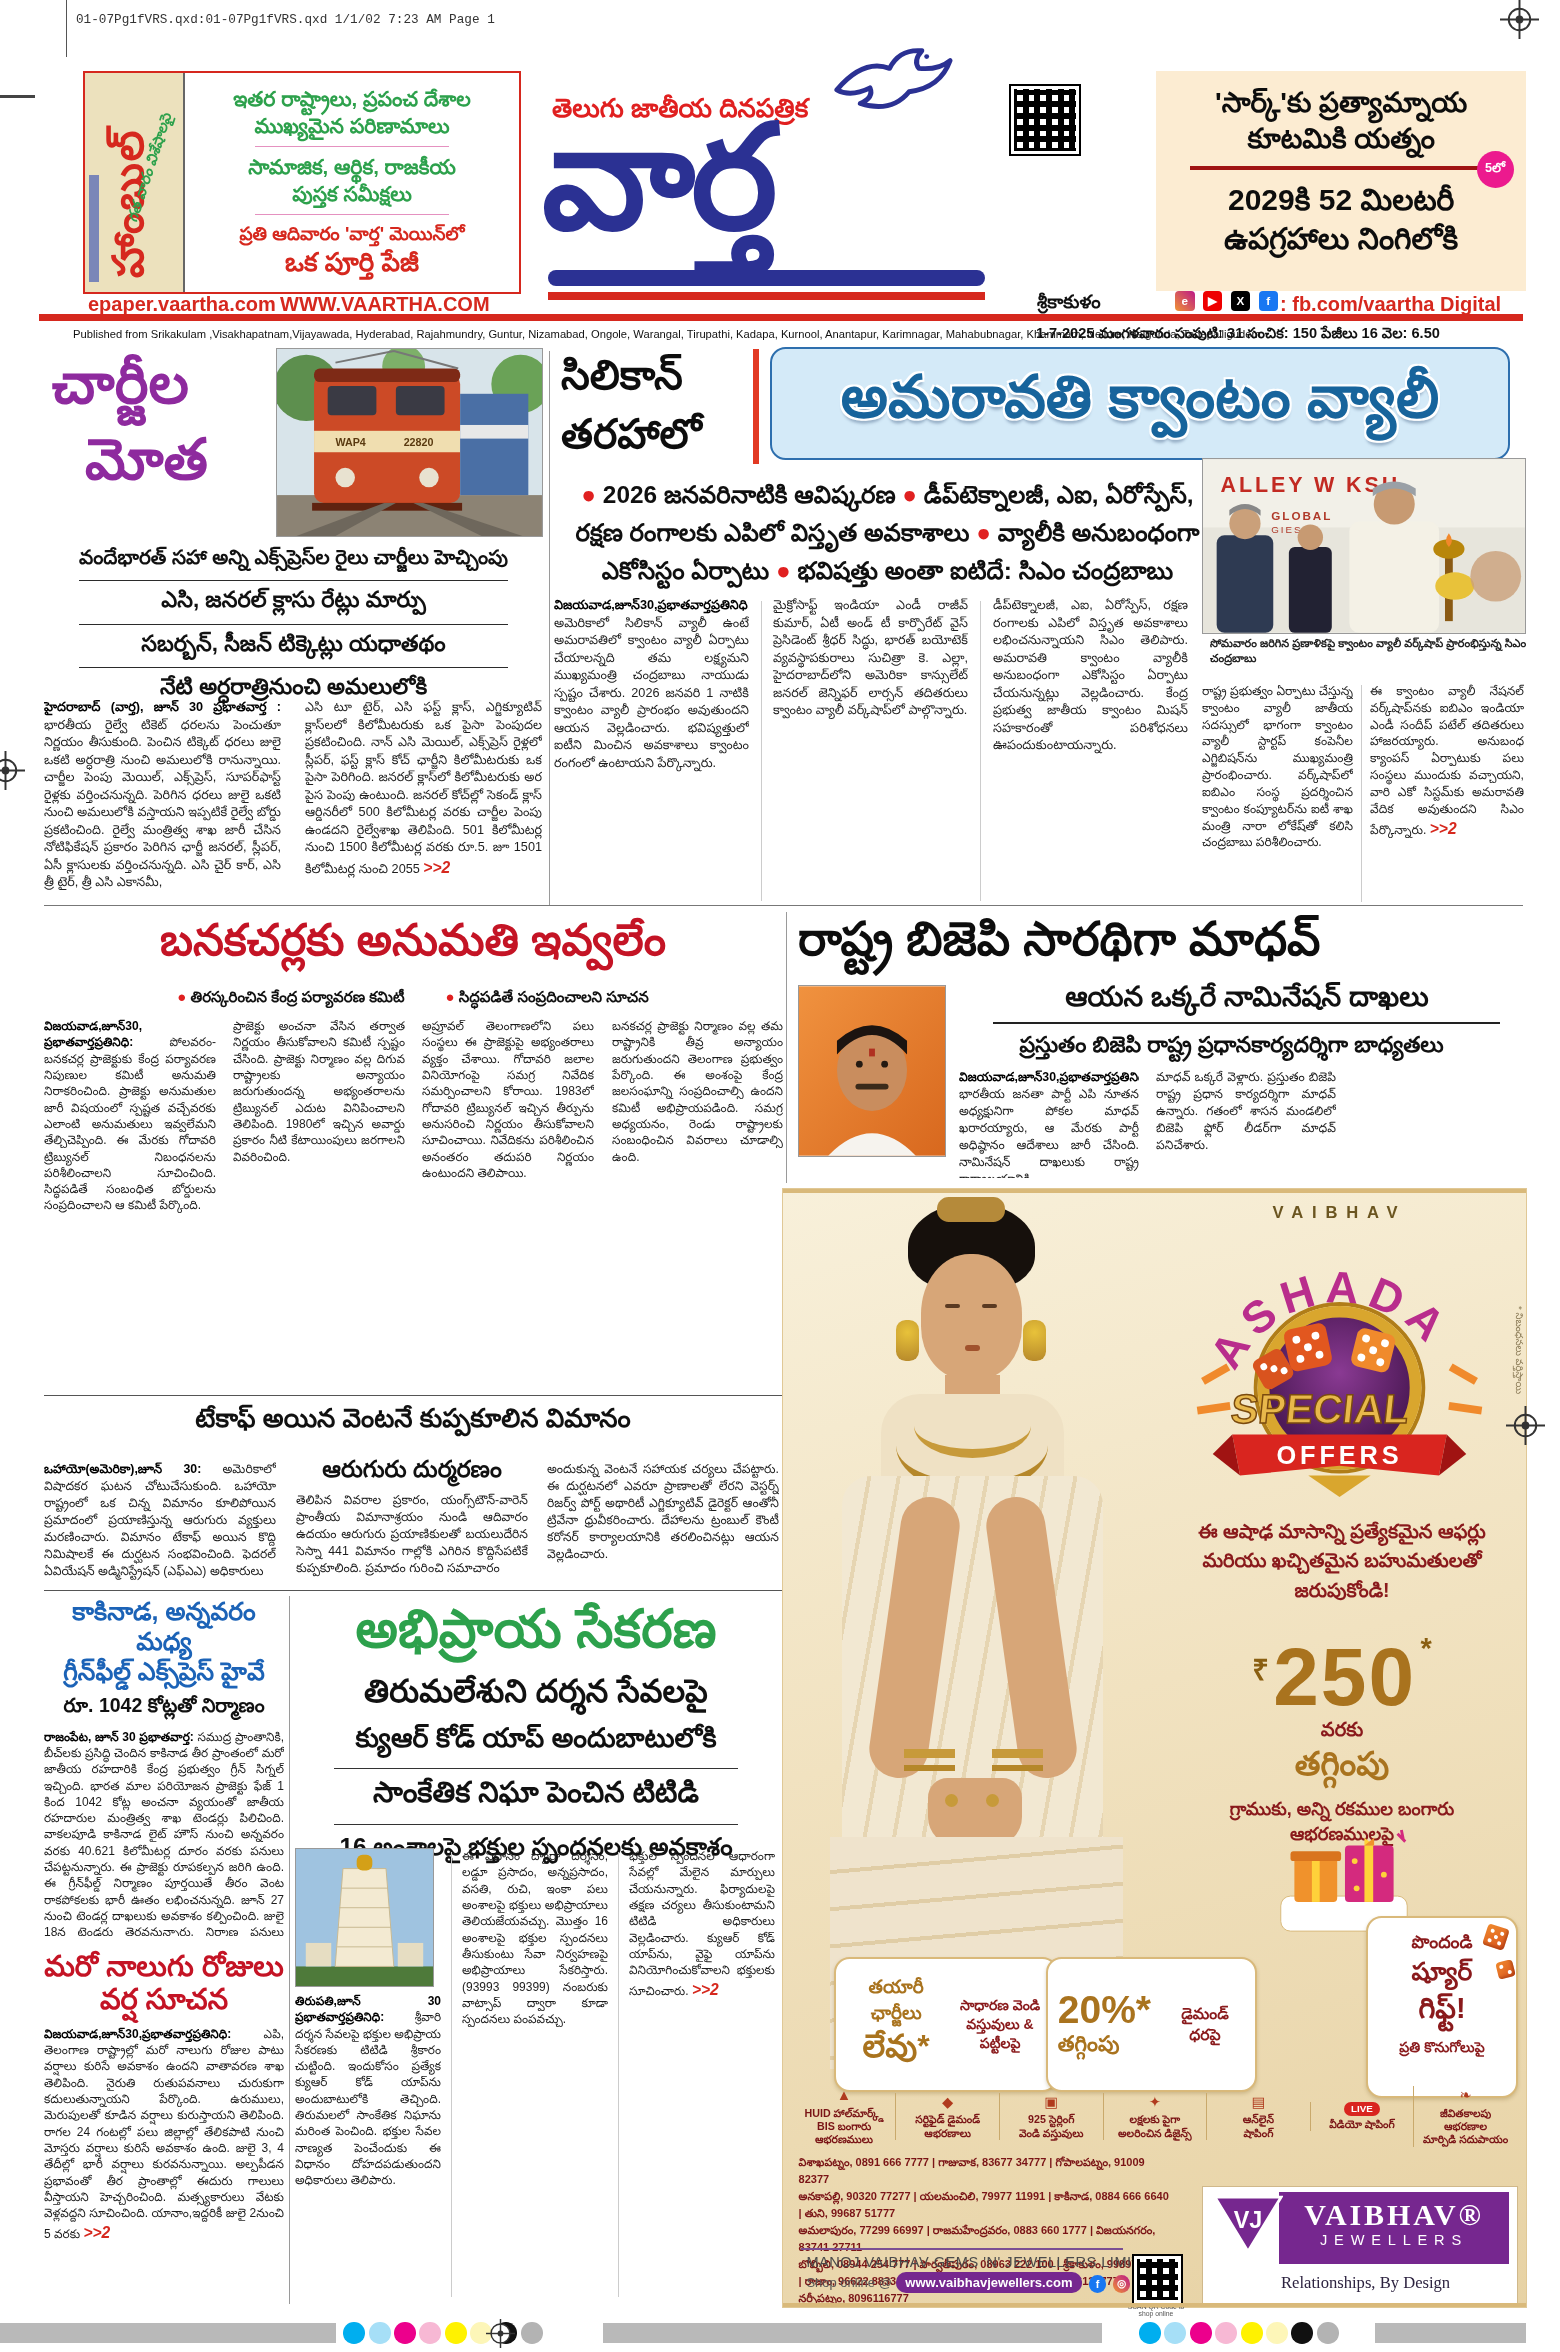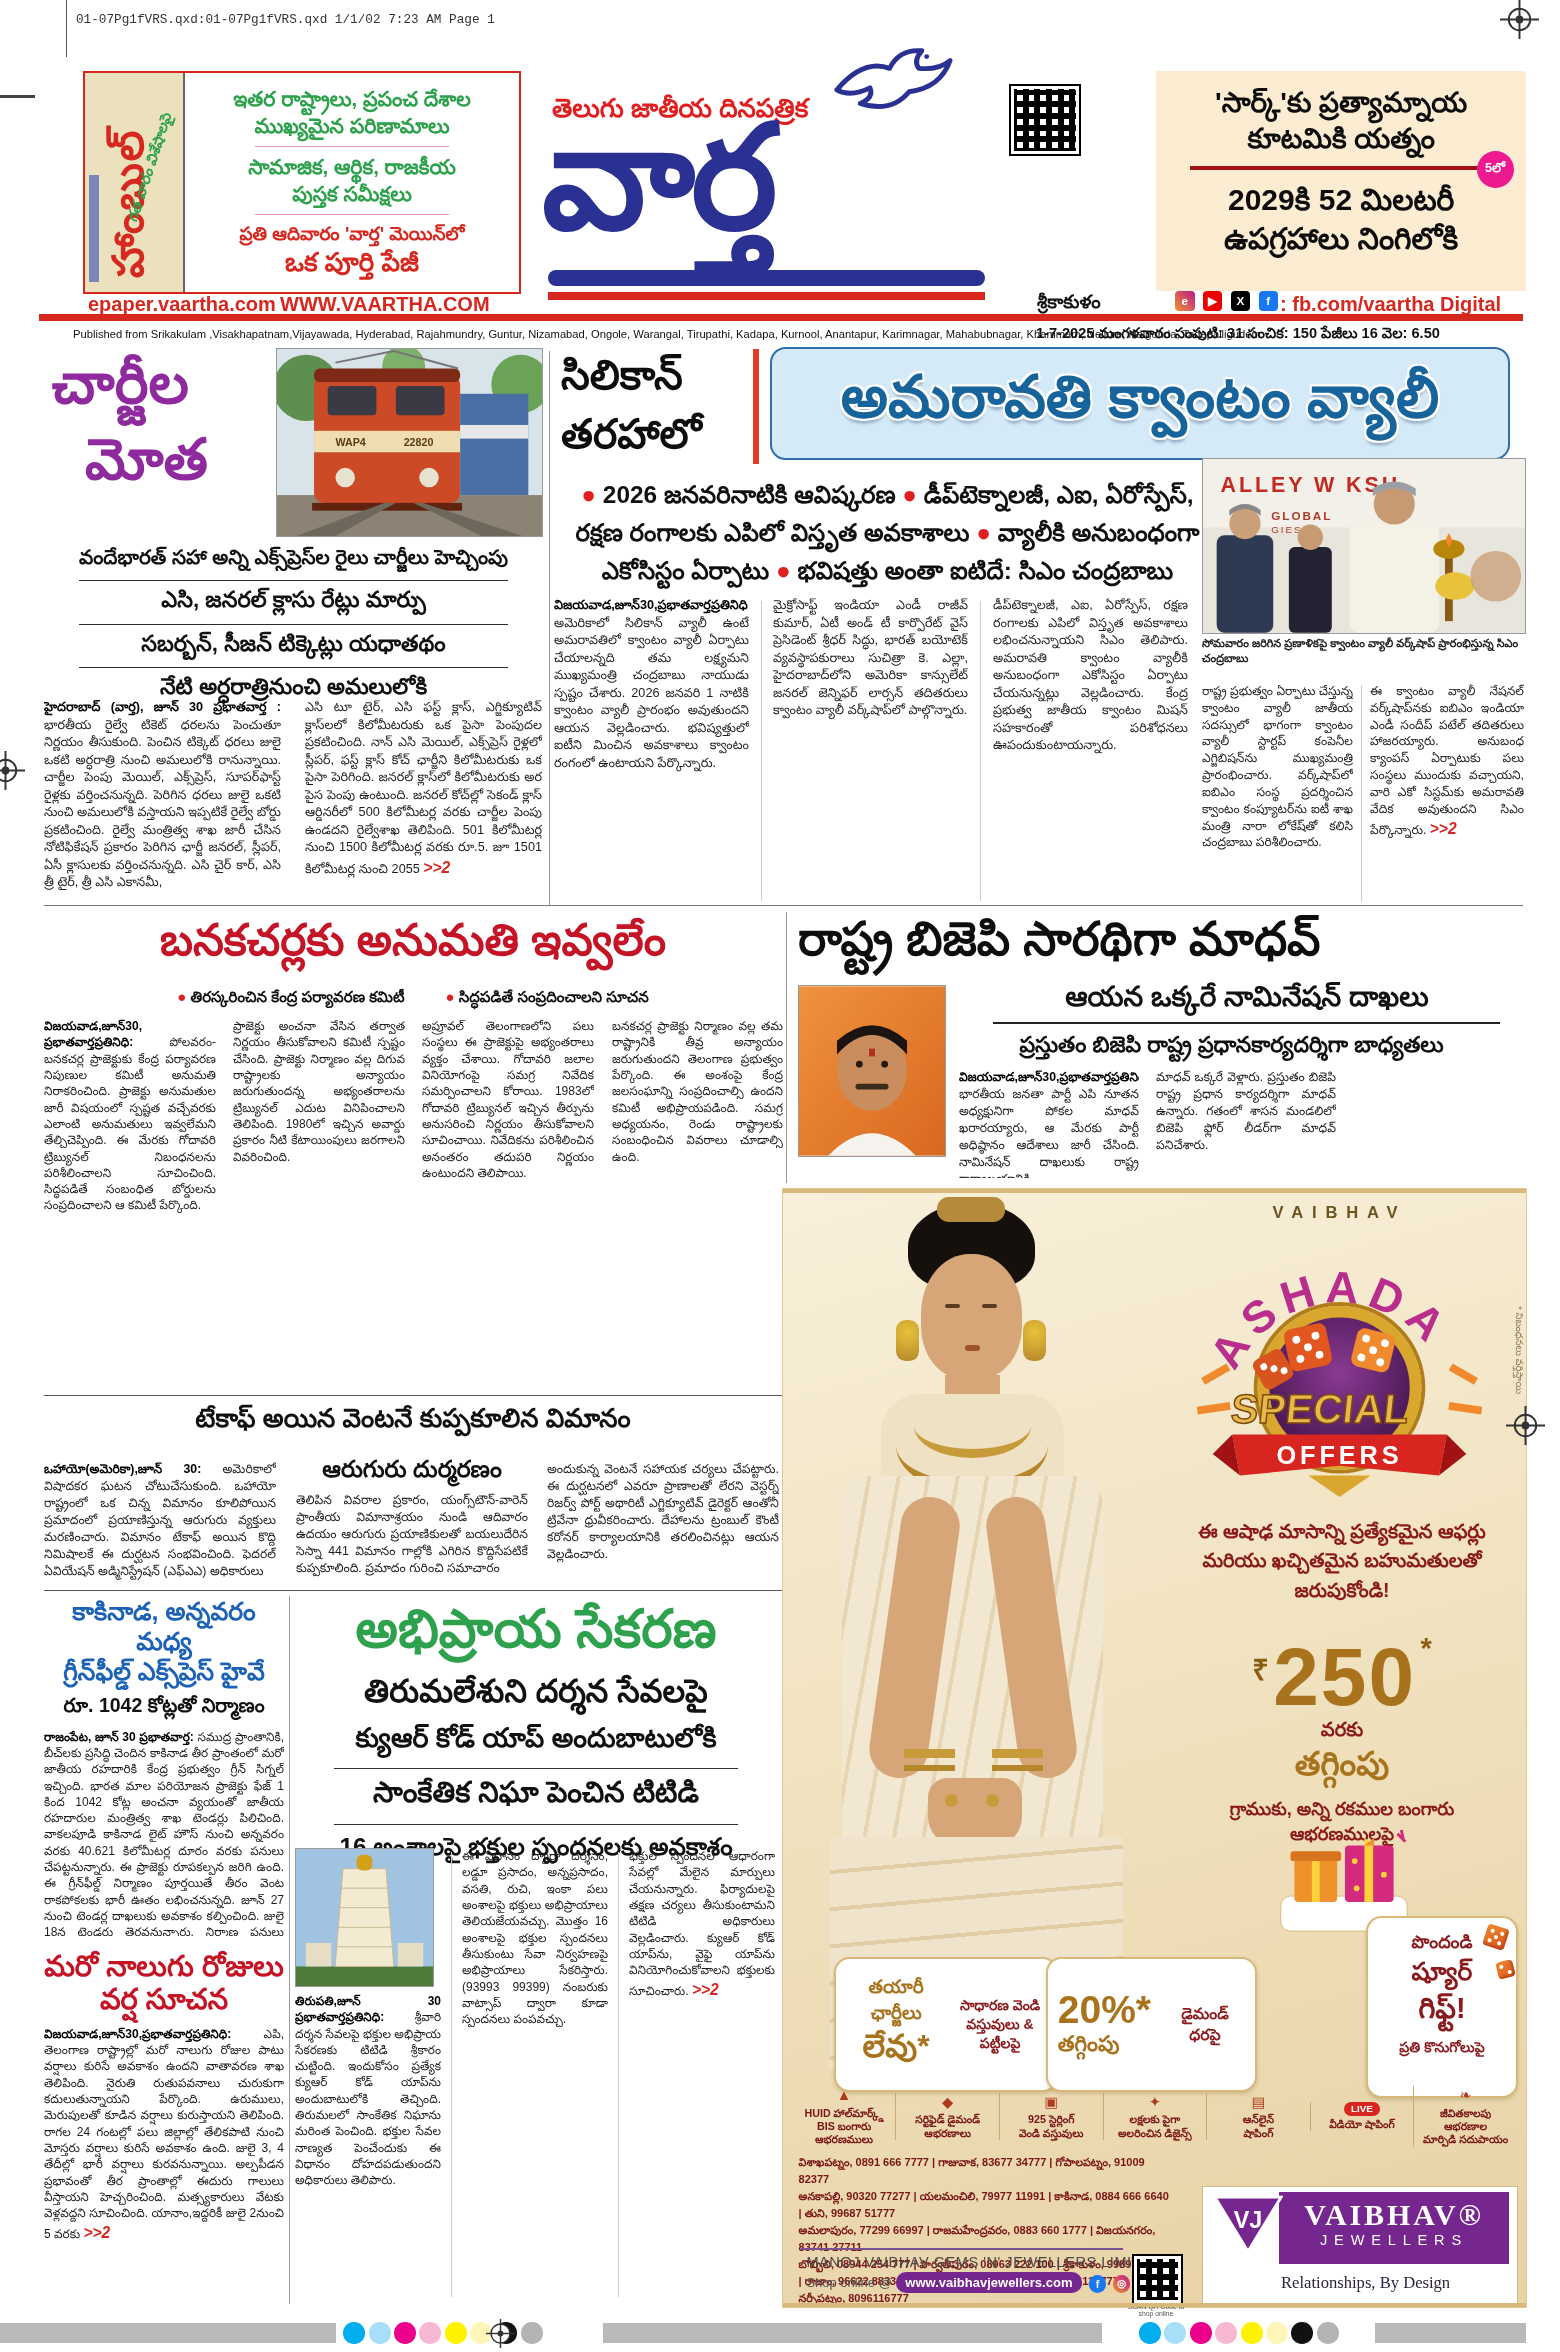--- a/index.html
+++ b/index.html
@@ -46,21 +46,21 @@
   .redlink{color:#d6281e;font-weight:bold;font-size:20px;}
   .icon-sq{display:inline-flex;width:19.5px;height:19.5px;border-radius:3.9px;color:#fff;font-size:11.7px;font-weight:bold;
            align-items:center;justify-content:center;margin-right:3.9px;vertical-align:middle;}
   
   .purple-h{color:#8e2a9e;font-weight:800;font-size:57px;line-height:1.05;}
   .kicker{font-size:41px;font-weight:800;color:#0d0d0d;line-height:1;}
   .banner{background:#d4eaf8;border:2.9px solid #2e6fae;border-radius:15.6px;display:flex;align-items:center;justify-content:center;}
   .banner-text{font-size:59px;font-weight:800;color:#17649c;letter-spacing:0px;
      text-shadow:-2px -2px 0 #fff,2px -2px 0 #fff,-2px 2px 0 #fff,2px 2px 0 #fff,0 4.9px 2.9px rgba(40,70,110,.35);}
   .bullets{font-size:24.4px;font-weight:bold;color:#101010;line-height:1.55;text-align:center;}
-  .caption{font-size:11.2px;font-weight:bold;color:#222;line-height:1.3;}
+  .caption{font-size:11.2px;font-weight:bold;color:#222;line-height:1.3;margin-left:8px;}
   .redhead{color:#c41425;font-weight:800;font-size:44px;}
   .blackhead{color:#0d0d0d;font-weight:800;font-size:47px;}
   .subline{font-size:15px;font-weight:bold;color:#111;}
   .bluehead{color:#1c63b7;font-weight:800;font-size:25px;line-height:1.2;}
   .greenhead{color:#2da14c;font-weight:800;font-size:53px;}
   
   .adwrap{background:linear-gradient(165deg,#f8f0da 0%,#f1e2c0 45%,#e7d2a4 100%);border:1px solid #e0c896;}
   .adbar{position:absolute;left:0;width:100%;height:3.9px;background:#d9b97a;}
   .darkred{color:#8a1a1c;}
   .adcard{position:absolute;background:#fff;border:2px solid #d9b97a;border-radius:15.6px;box-shadow:0 2px 3.9px rgba(120,90,30,.25);}

